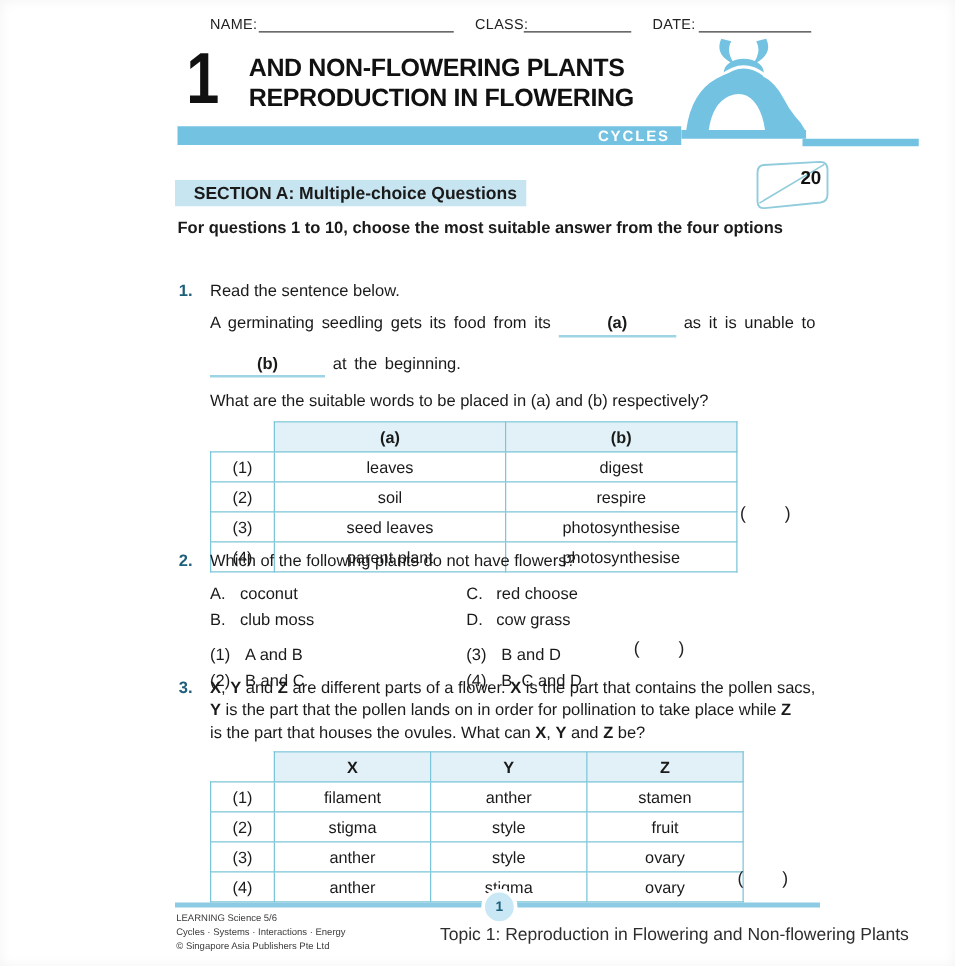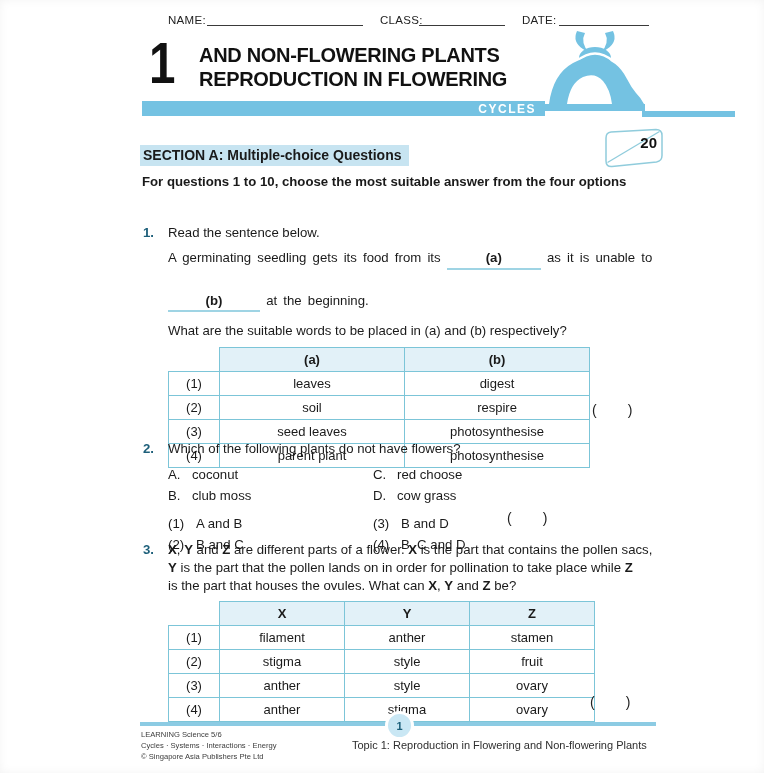--- a/index.html
+++ b/index.html
@@ -19,31 +19,31 @@
               display:flex;justify-content:flex-end;align-items:center;padding-right:9px;box-sizing:border-box;}
   .cycles-bar span{color:#fff;font-weight:800;font-size:12px;letter-spacing:1.5px;}
   .thin-line{position:absolute;left:642px;top:111px;width:93px;height:6px;background:#74c2e2;}
   .mascot{position:absolute;left:545px;top:30px;width:100px;height:85px;}
   
   .marks-box{position:absolute;left:602px;top:127px;width:64px;height:42px;}
   .marks-box svg{position:absolute;left:0;top:0;}
   .marks{position:absolute;right:9px;top:7px;font-size:15px;font-weight:800;color:#111;}
   
   .sec-head{position:absolute;left:140px;top:146px;}
-  .sec-head .hl{background:#c7e4f1;font-weight:800;font-size:14px;padding:2px 7px 3px 3px;}
+  .sec-head .hl{background:#c7e4f1;font-weight:800;font-size:14px;padding:2px 7px 3px 15px;}
   .instructions{position:absolute;left:142px;top:173px;width:525px;font-size:13.2px;font-weight:700;line-height:1.42;}
   
   .q{position:absolute;display:flex;font-size:13.2px;line-height:1.35;}
   .qnum{width:25px;font-weight:800;color:#1d5f7a;flex:none;}
   .qbody{flex:1;}
   .q1{left:143px;top:224px;width:522px;}
   .q2{left:143px;top:440px;width:470px;}
   .q3{left:143px;top:541px;width:545px;}
   .sentence{margin-top:7px;word-spacing:2.5px;}
-  .sentence2{margin-top:22px;}
+  .sentence2{margin-top:12px;}
   .blank{display:inline-block;min-width:90px;border-bottom:2px solid #9fd4e4;text-align:center;
          font-weight:800;padding:0 3px 1px 3px;}
   .prompt{margin-top:10px;}
   .b{font-weight:800;}
   
   .anstable{border-collapse:collapse;margin-top:7px;}
   .anstable th,.anstable td{border:1.3px solid #7cc5d8;text-align:center;font-size:13px;
                             height:21px;padding:1px 6px;}
   .anstable th{background:#e2f1f8;font-weight:800;}
   .anstable td.corner{border:none;background:none;}
@@ -56,21 +56,21 @@
   .grid2.numopts{margin-top:11px;}
   .opt{display:flex;}
   .olet{width:24px;flex:none;}
   .onum{width:28px;flex:none;}
   
   .foot-line{position:absolute;left:140px;top:722px;width:516px;height:4px;background:#8ccbe3;}
   .page-circle{position:absolute;left:385px;top:711px;width:23px;height:23px;border-radius:50%;
                background:#c9e7f4;border:3px solid #fff;display:flex;align-items:center;justify-content:center;
                font-size:11px;font-weight:800;color:#1b5f7a;}
   .foot-left{position:absolute;left:141px;top:729px;font-size:7.6px;line-height:1.45;color:#3c3c3c;}
-  .foot-topic{position:absolute;left:352px;top:739px;font-size:11px;color:#2e2e2e;}
+  .foot-topic{position:absolute;left:352px;top:739px;font-size:14px;color:#2e2e2e;}
 </style>
 </head>
 <body>
 
 <div class="page">
 
   <span class="hlabel" style="left:168px">NAME:</span>
   <span class="hline" style="left:207px;width:156px"></span>
   <span class="hlabel" style="left:380px">CLASS:</span>
   <span class="hline" style="left:419px;width:86px"></span>

